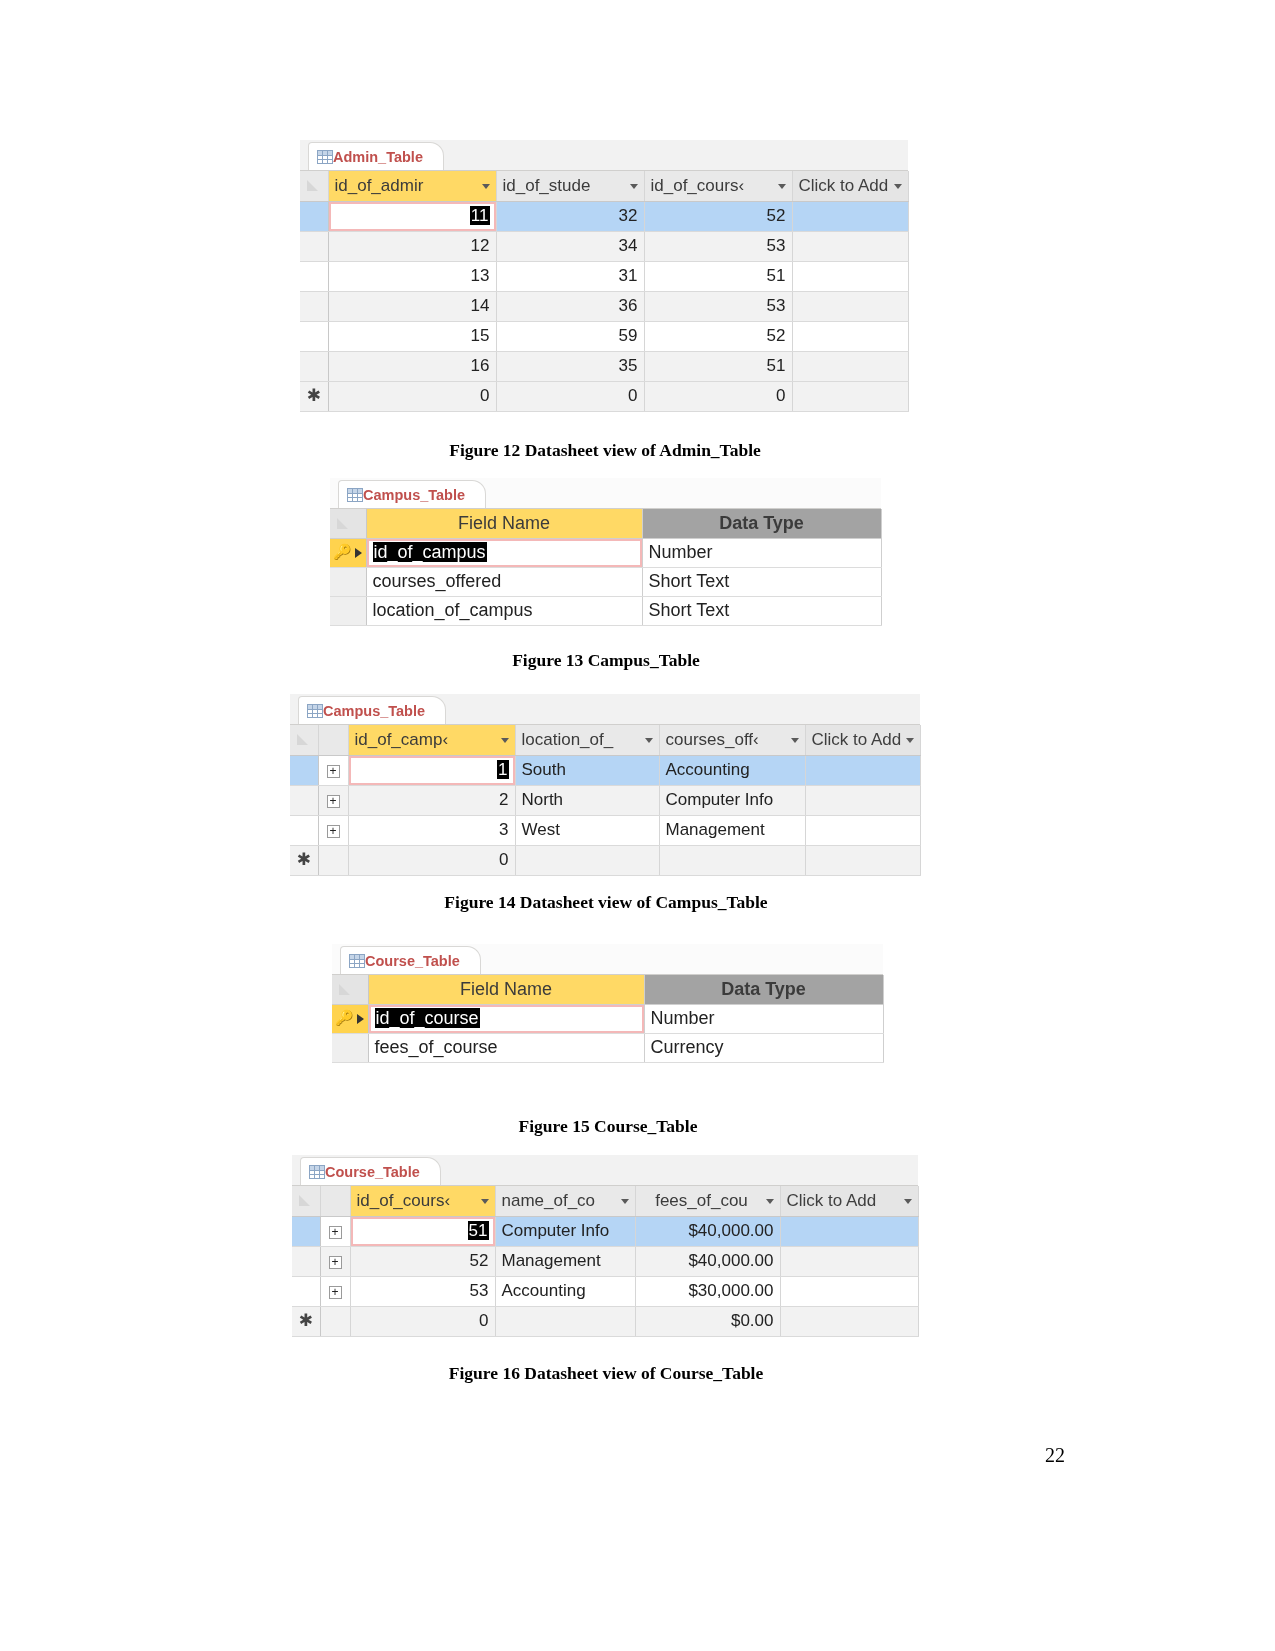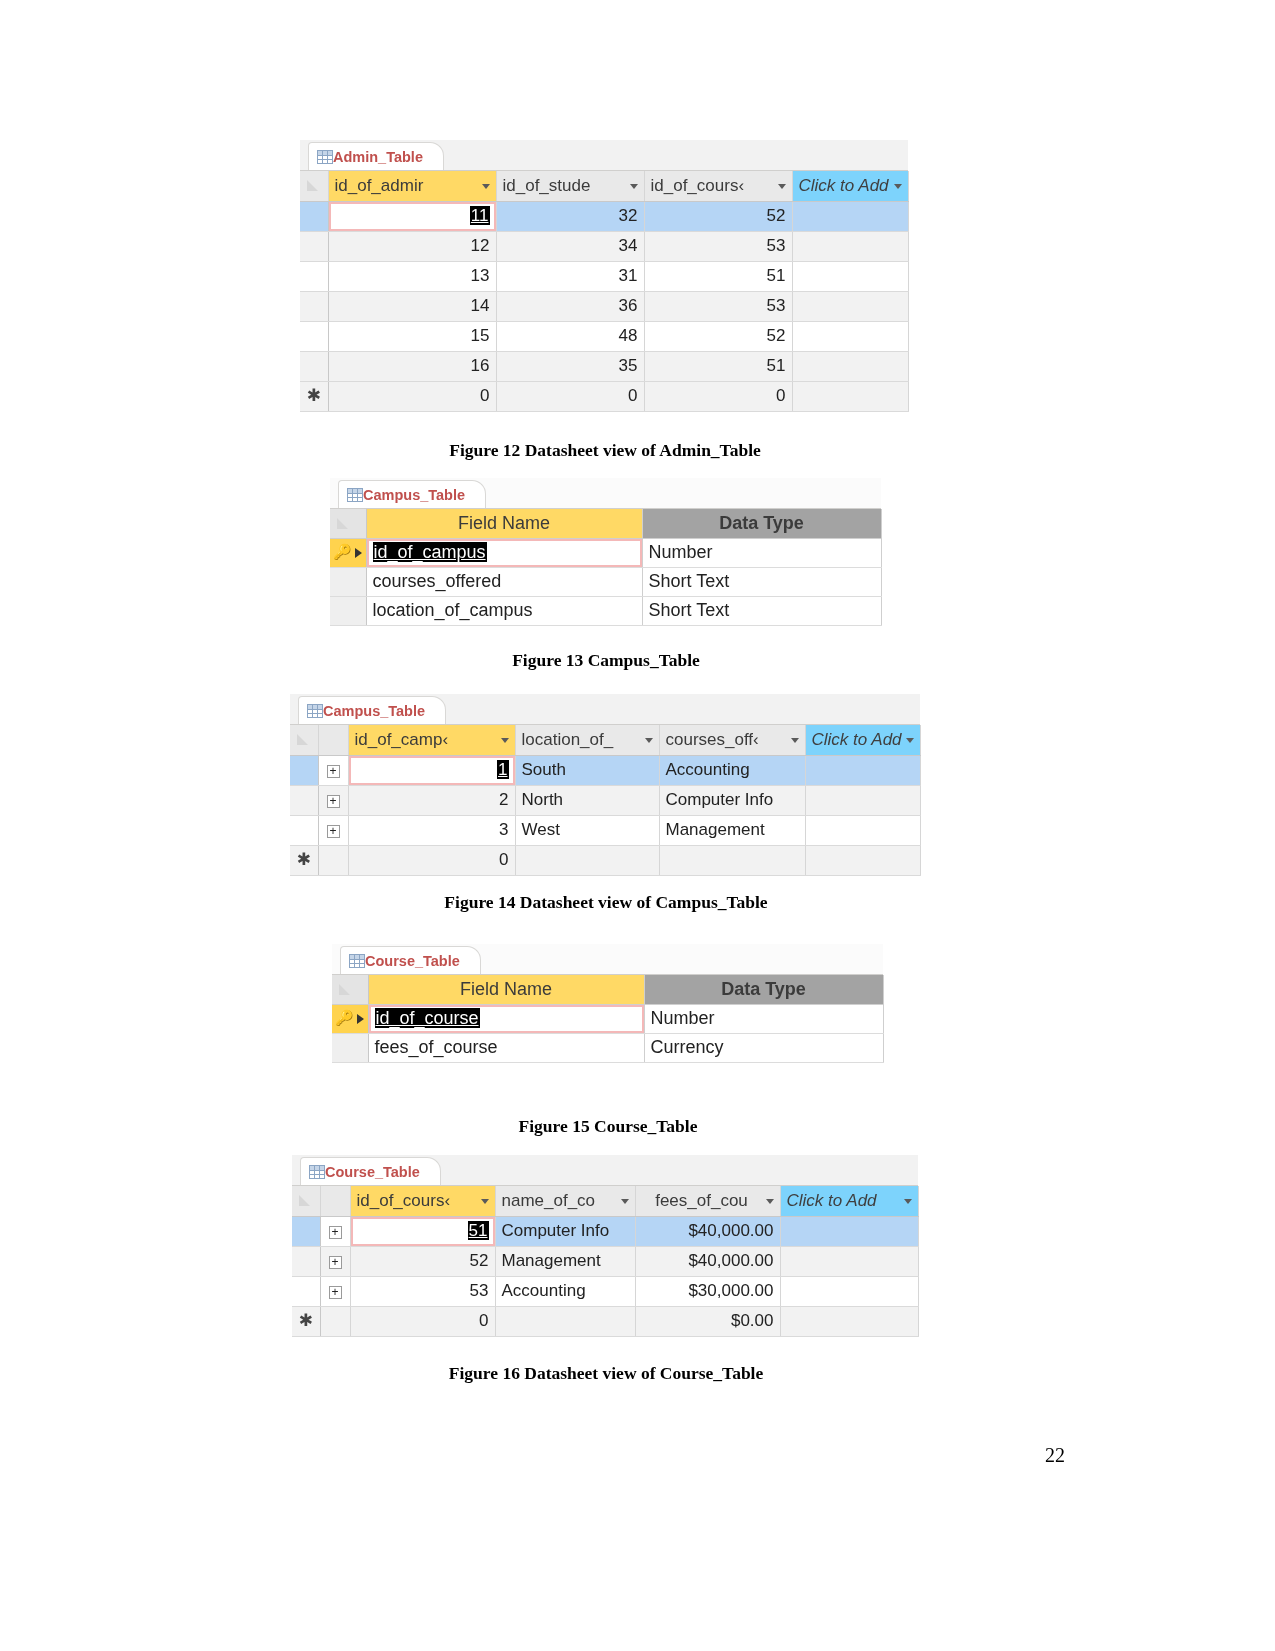--- a/index.html
+++ b/index.html
@@ -126,23 +126,22 @@
     position: absolute;
     right: 6px;
     top: 50%;
     margin-top: -2px;
     width: 0; height: 0;
     border-left: 4px solid transparent;
     border-right: 4px solid transparent;
     border-top: 5px solid #5a5a5a;
   }
   .ds-head .ds-cell.clicktoadd {
-    font-style: italic;
     color: #3f3f3f;
-    background: #7dd3fc;
+    background: #e5e5e5;
   }
 
   
   .col-sel { width: 28px; padding: 0; }
   .ds-head .col-sel {
     background: #e9e9e9;
     position: relative;
   }
   .corner-tri {
     position: absolute;
@@ -189,21 +188,20 @@
 
   
   .ds-cell.editing {
     background: #ffffff !important;
     box-shadow: inset 0 0 0 2px #f4b8b8;
   }
   .sel-text {
     background: #000000;
     color: #ffffff;
     padding: 0 1px;
-    text-decoration: underline;
   }
 
   
   .dv {
     display: table;
     table-layout: fixed;
     width: 100%;
     border-collapse: collapse;
     font-family: "Liberation Sans", sans-serif;
   }
@@ -343,21 +341,21 @@
           <div class="ds-cell col-sel row-sel"></div>
           <div class="ds-cell num">14</div>
           <div class="ds-cell num">36</div>
           <div class="ds-cell num">53</div>
           <div class="ds-cell"></div>
         </div>
 
         <div class="ds-row plainrow">
           <div class="ds-cell col-sel row-sel"></div>
           <div class="ds-cell num">15</div>
-          <div class="ds-cell num">48</div>
+          <div class="ds-cell num">59</div>
           <div class="ds-cell num">52</div>
           <div class="ds-cell"></div>
         </div>
 
         <div class="ds-row alt">
           <div class="ds-cell col-sel row-sel"></div>
           <div class="ds-cell num">16</div>
           <div class="ds-cell num">35</div>
           <div class="ds-cell num">51</div>
           <div class="ds-cell"></div>

